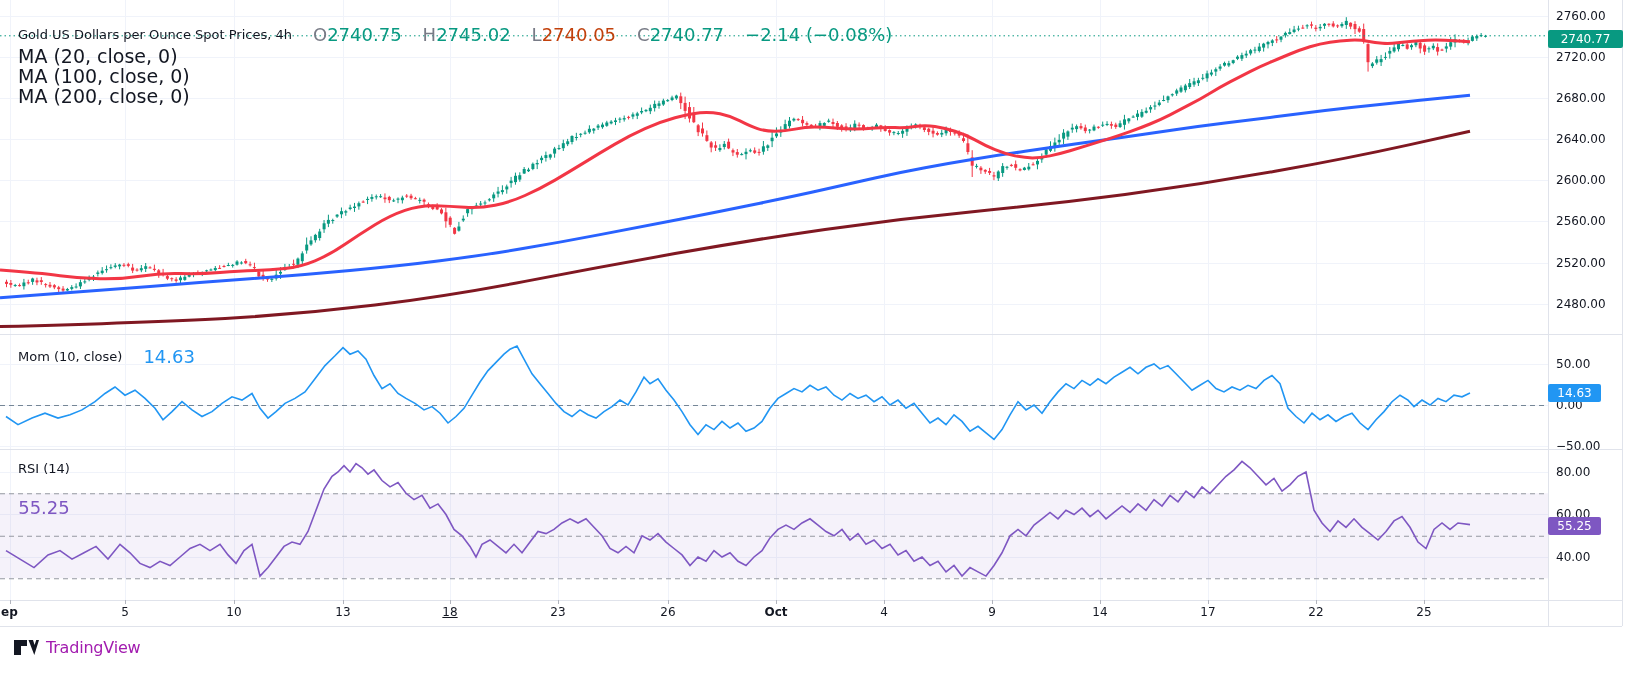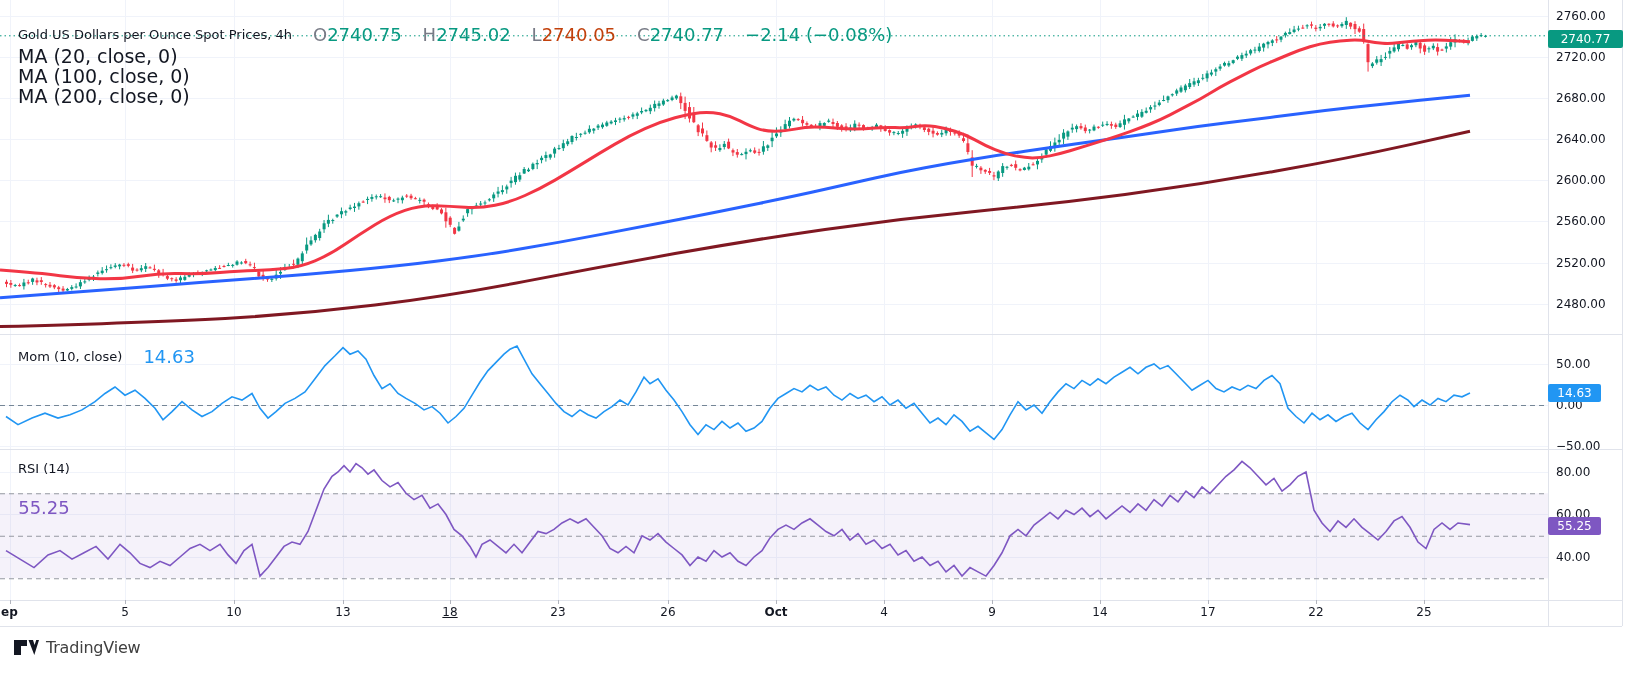--- a/index.html
+++ b/index.html
@@ -10,21 +10,21 @@
   .legend .val{font-size:18px;}
   .legend-row{position:absolute;font-size:19px;color:#131722;white-space:nowrap;}
   .axis-label{position:absolute;left:1556px;font-size:12px;color:#131722;transform:translateY(-50%);}
   .time-label{position:absolute;top:605px;font-size:12px;color:#131722;transform:translateX(-50%);}
   .time-label.bold{font-weight:bold;}
   .badge{position:absolute;left:1548px;height:18px;line-height:18px;color:#fff;font-size:12px;
          text-align:center;border-radius:2px;transform:translateY(-50%);}
   .badge.wide{width:75px;}
   .badge.narrow{width:53px;}
   .footer{position:absolute;left:14px;top:638px;display:flex;align-items:center;gap:7px;}
-  .footer .brand{font-size:16px;font-weight:500;color:#404040;letter-spacing:-0.2px;}
+  .footer .brand{font-size:16px;font-weight:500;color:#a21caf;letter-spacing:-0.2px;}
 </style>
 </head>
 <body>
 
 <div class="stage">
   <svg id="chart-svg" width="1623" height="628">
       <defs>
         <clipPath id="clipPrice">
           <rect x="0" y="1" width="1548" height="332"></rect>
         </clipPath>

